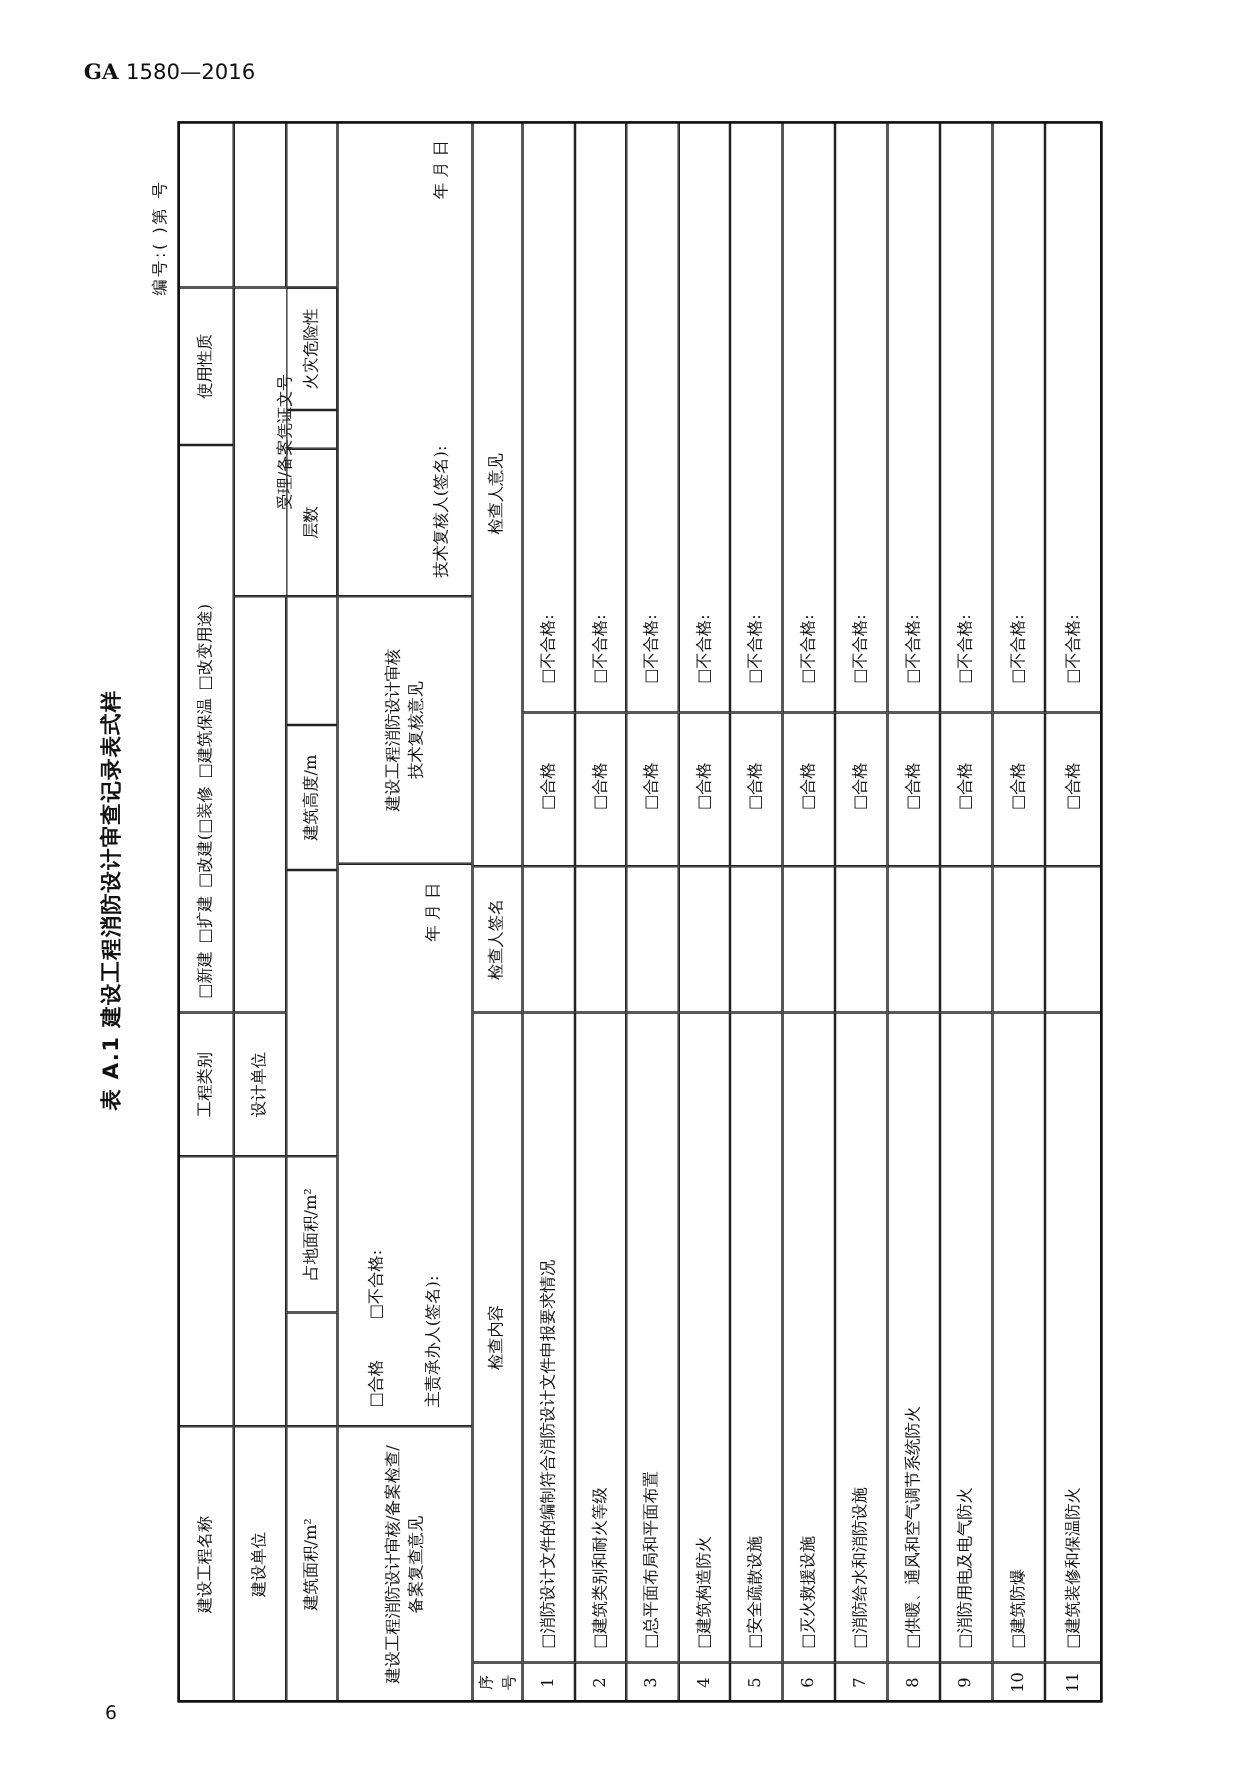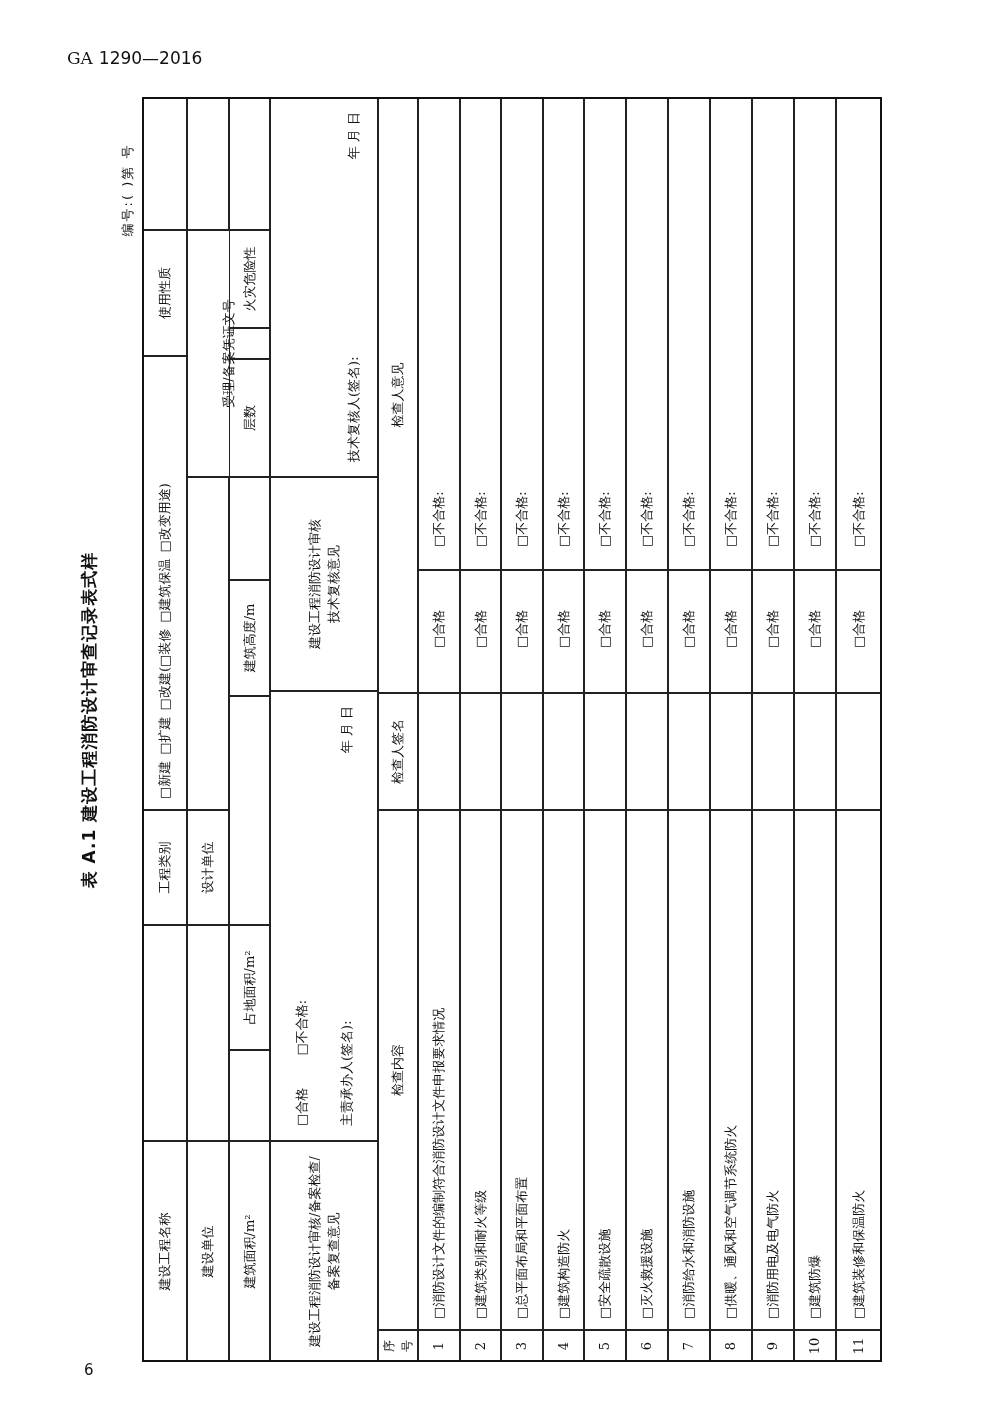--- a/index.html
+++ b/index.html
@@ -1,19 +1,19 @@
 <!DOCTYPE html>
 <html><head>
 <meta charset="utf-8">
 <style>
   html, body { margin:0; padding:0; }
   body { width:1000px; height:1423px; background:#ffffff; position:relative; overflow:hidden;
          font-family:"DejaVu Serif", serif; color:#111; }
   .std { position:absolute; left:67px; top:48px; font-size:17px; font-family:"DejaVu Sans", sans-serif; }
-  .std b { font-family:"DejaVu Serif", serif; font-weight:normal; margin-right:6px;text-align:right; }
+  .std b { font-family:"DejaVu Serif", serif; font-weight:bold; margin-right:6px;text-align:right; }
   .pageno { position:absolute; left:84px; top:1361px; font-size:15px; font-family:"DejaVu Sans", sans-serif; }
   .caption { position:absolute; left:67px; top:720px; width:0; height:0; }
   .caption span { position:absolute; white-space:nowrap; transform:translate(-50%,-50%) rotate(-90deg);
                   font-weight:bold; font-size:17px; font-family:"DejaVu Sans", sans-serif; left:22px; top:0; letter-spacing:1px; }
   .serial { position:absolute; left:128px; top:190px; width:0; height:0; }
   .serial span { position:absolute; white-space:nowrap; transform:translate(-50%,-50%) rotate(-90deg);
                  font-size:13px; font-family:"DejaVu Sans", sans-serif; left:0; top:0; letter-spacing:2px; }
 
   
   .rot { position:absolute; left:142px; top:1362px; width:1265px; height:740px;
@@ -22,21 +22,21 @@
           align-items:center; justify-content:center; font-size:13px; text-align:center; line-height:1.5; padding:0 4px; }
   .outer { position:absolute; left:0; top:0; width:1265px; height:740px; border:2px solid #111; box-sizing:border-box; pointer-events:none; }
   .left { justify-content:flex-start; padding-left:10px; text-align:left; }
   .col { flex-direction:column; }
   .opt { display:inline-block; }
 </style>
 </head>
 <body>
 
 <div class="std">
-  <b>GA</b><span>1290—2016</span>
+  <b>GA</b><span>1580—2016</span>
 </div>
 
 <div class="caption">
     <span>表 A.1  建设工程消防设计审查记录表式样</span>
   </div>
 <div class="serial">
     <span>编号:(    )第        号</span>
   </div>
 
 <div class="rot">

